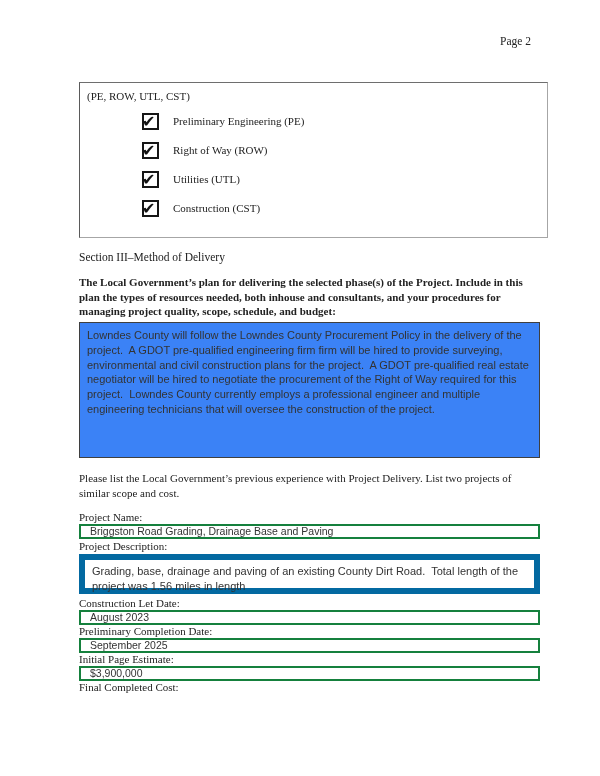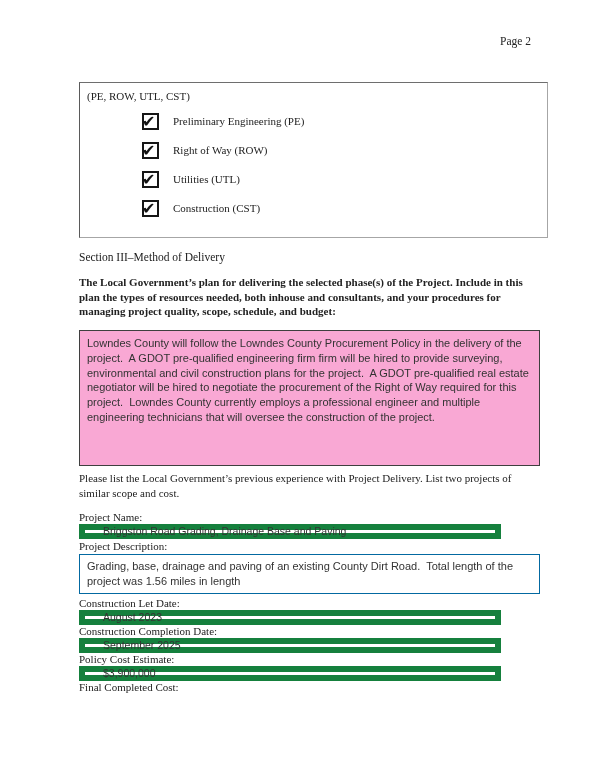--- a/index.html
+++ b/index.html
@@ -27,36 +27,36 @@
   .cb-box .check {
     position:absolute; left:-2px; top:-3px; font-size:16px; font-weight:bold;
     color:#111; font-family:"DejaVu Sans", sans-serif; line-height:20px;
   }
   .cb-label { margin-left:14px; font-size:11px; color:#222; }
   
   .s3-heading { position:absolute; left:79px; top:251px; font-size:11.5px; font-weight:normal; color:#1a1a1a; }
   .s3-prompt  { position:absolute; left:79px; top:275px; width:458px; font-size:11px; line-height:14.6px; color:#222;font-weight:bold; }
   .plan-box {
     position:absolute; left:79px; top:322px; width:461px; height:136px;
-    border:1px solid #3f3f3f; background:#f9a8d4; padding:5px 7px; cursor:text;margin-top:8px;
+    border:1px solid #3f3f3f; background:#3b82f6; padding:5px 7px; cursor:text;
   }
   .fill { font-family:"Liberation Sans", sans-serif; color:#333; white-space:pre-wrap; }
   .plan-box .fill { font-size:11px; line-height:14.8px; }
   
   .exp-prompt { position:absolute; left:79px; top:471px; width:442px; font-size:11px; line-height:14.6px; color:#222; }
   .fld-label { position:absolute; left:79px; font-size:11px; color:#222; }
   .fld-input {
-    position:absolute; left:79px; width:422px; height:15px;
-    border:6px solid #15803d; background:#fff; padding:0 18px; cursor:text;
+    position:absolute; left:79px; width:461px; height:15px;
+    border:2px solid #15803d; background:#fff; padding:0 9px; cursor:text;
     display:flex; align-items:center;
   }
   .fld-input .fill { font-size:10.5px; line-height:13px; white-space:nowrap; overflow:hidden; }
   .desc-box {
     position:absolute; left:79px; top:554px; width:461px; height:40px;
-    border:1px solid #0369a1; background:#fff; padding:4px 7px; cursor:text;
+    border:6px solid #0369a1; background:#fff; padding:4px 7px; cursor:text;
   }
   .desc-box .fill { font-size:11px; line-height:14.6px; }
 </style>
 </head>
 <body>
 
 <div class="page">
 
   <div class="header">
     <div>Page 2</div>
@@ -109,25 +109,25 @@
   <div class="fld-label" style="top:540px">Project Description:</div>
   <div class="desc-box">
     <div class="fill">Grading, base, drainage and paving of an existing County Dirt Road.  Total length of the project was 1.56 miles in length</div>
   </div>
 
   <div class="fld-label" style="top:597px">Construction Let Date:</div>
   <div class="fld-input" style="top:610px">
     <span class="fill">August 2023</span>
   </div>
 
-  <div class="fld-label" style="top:625px">Construction Completion Date:</div>
+  <div class="fld-label" style="top:625px">Preliminary Completion Date:</div>
   <div class="fld-input" style="top:638px">
     <span class="fill">September 2025</span>
   </div>
 
-  <div class="fld-label" style="top:653px">Policy Cost Estimate:</div>
+  <div class="fld-label" style="top:653px">Initial Page Estimate:</div>
   <div class="fld-input" style="top:666px">
     <span class="fill">$3,900,000</span>
   </div>
 
   <div class="fld-label" style="top:681px">Final Completed Cost:</div>
 
 </div>
 
 </body></html>

